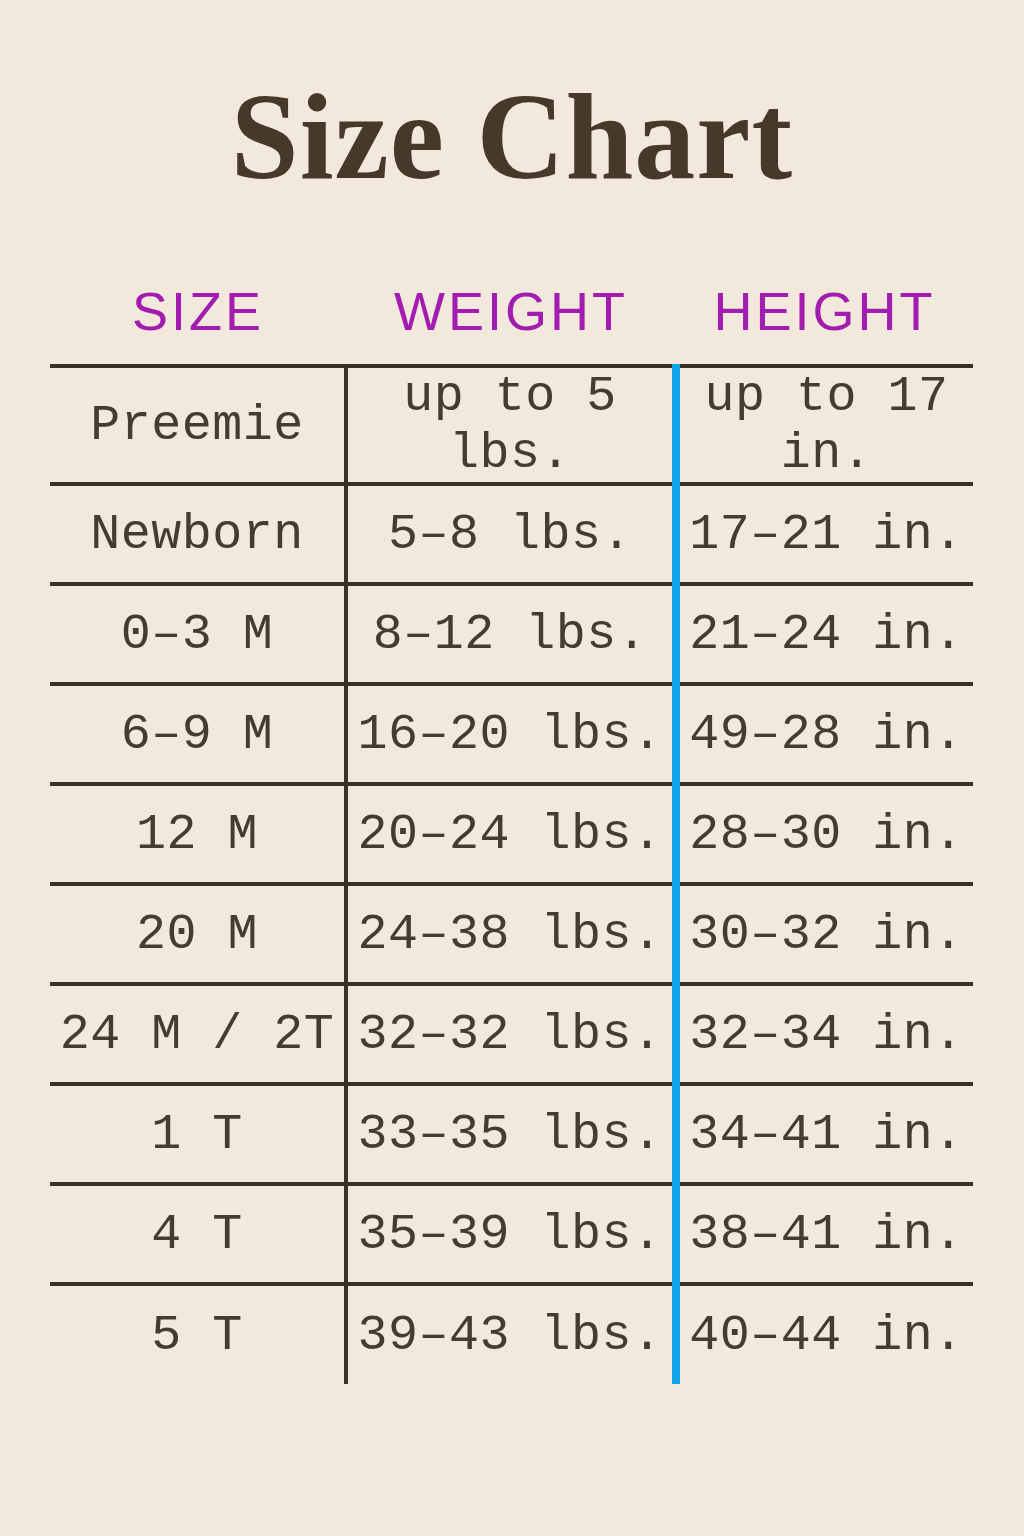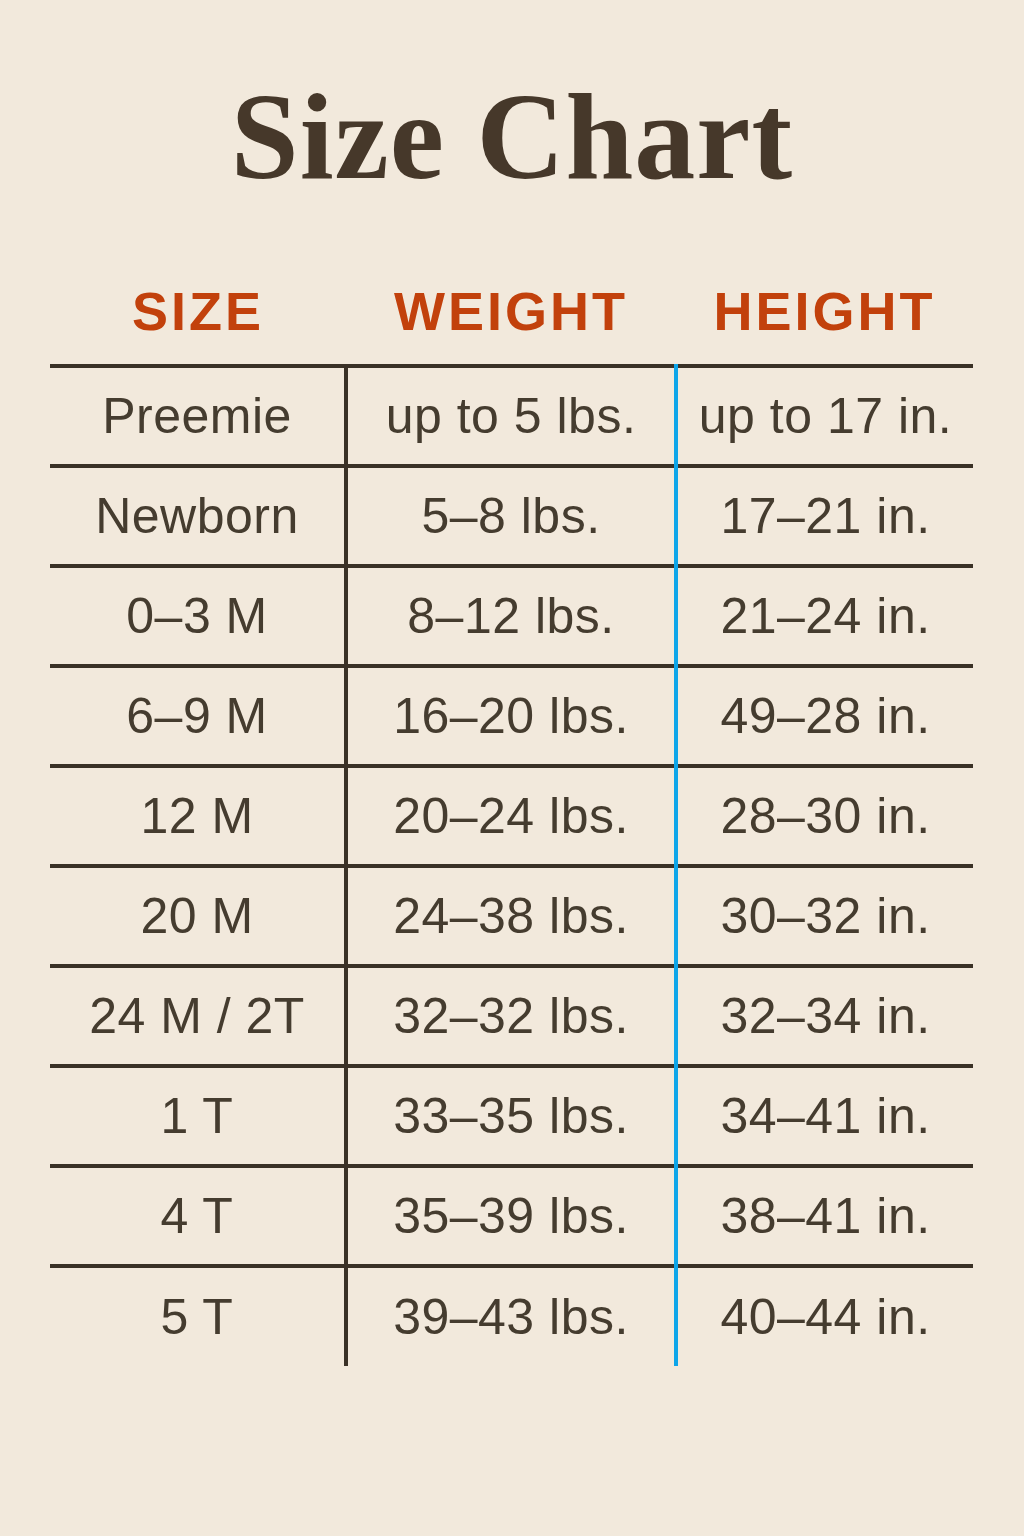--- a/index.html
+++ b/index.html
@@ -29,41 +29,42 @@
     width: 923px;
     margin: 60px 0 0 50px;
   }
   table.size-chart col.c1 { width: 296px; }
   table.size-chart col.c2 { width: 330px; }
   table.size-chart col.c3 { width: 297px; }
   table.size-chart thead th {
     height: 108px;
     vertical-align: middle;
     text-align: center;
-    font-weight: 700;
+    font-weight: 400;
     font-size: 54px;
     letter-spacing: 3px;
-    color: #c2410c;
+    color: #a21caf;
     border: none;
     padding: 0;
   }
   table.size-chart tbody td {
     height: 100px;
     vertical-align: middle;
     text-align: center;
     font-weight: 400;
     font-size: 50px;
     color: #453c2f;
     border-top: 4px solid #3a3126;
     padding: 0;
     letter-spacing: 0.5px;
+    font-family: Liberation Mono, monospace;
   }
   table.size-chart tbody td.mid {
     border-left: 4px solid #3a3126;
-    border-right: 4px solid #0ea5e9;
+    border-right: 8px solid #0ea5e9;
   }
 </style>
 </head>
 <body>
 
 <h1 class="page-title">Size Chart</h1>
 
 <table class="size-chart">
   <colgroup>
       <col class="c1">

